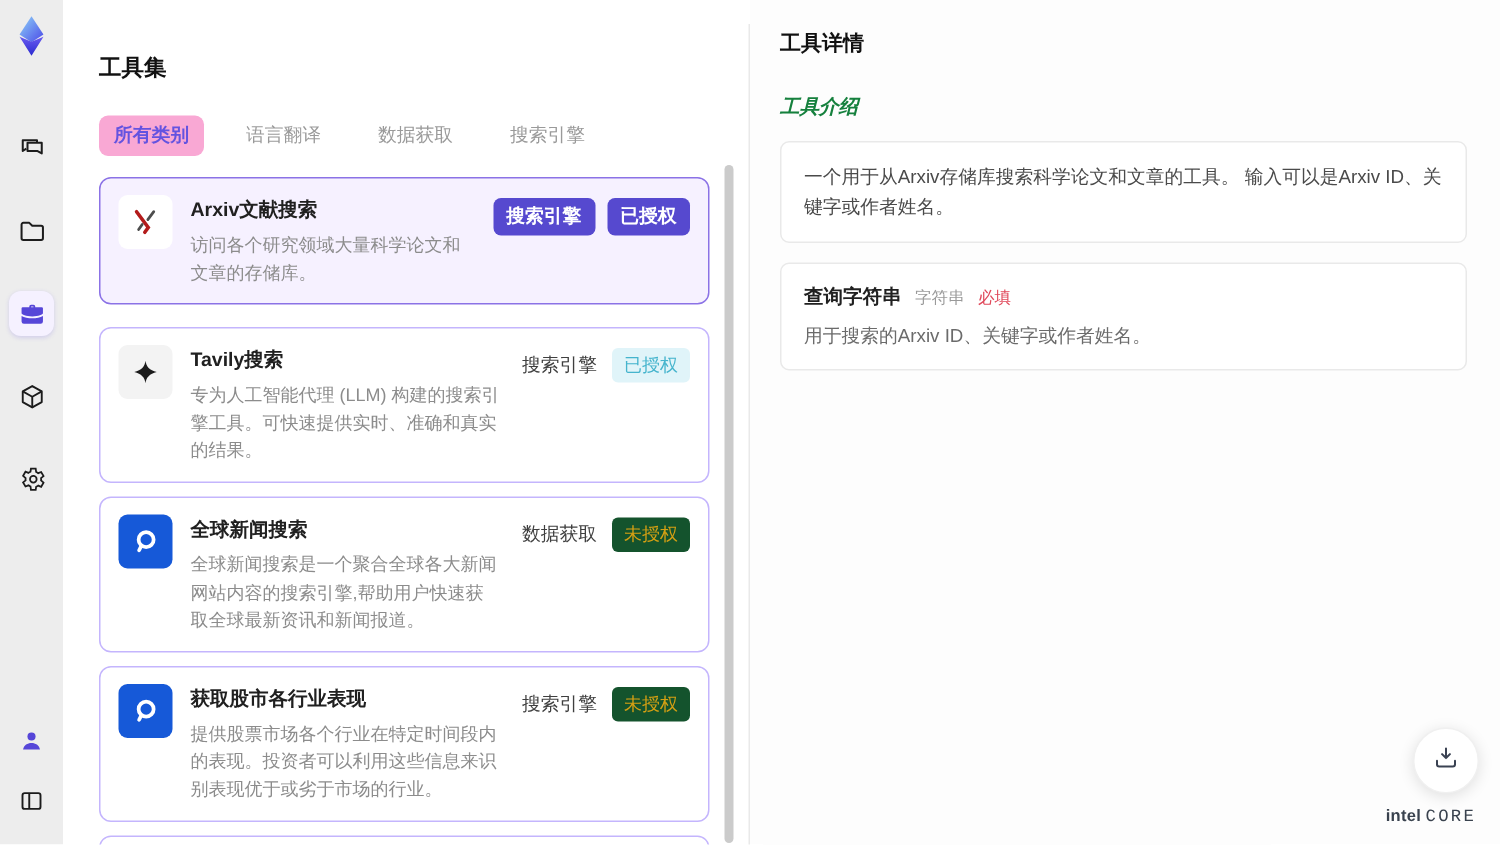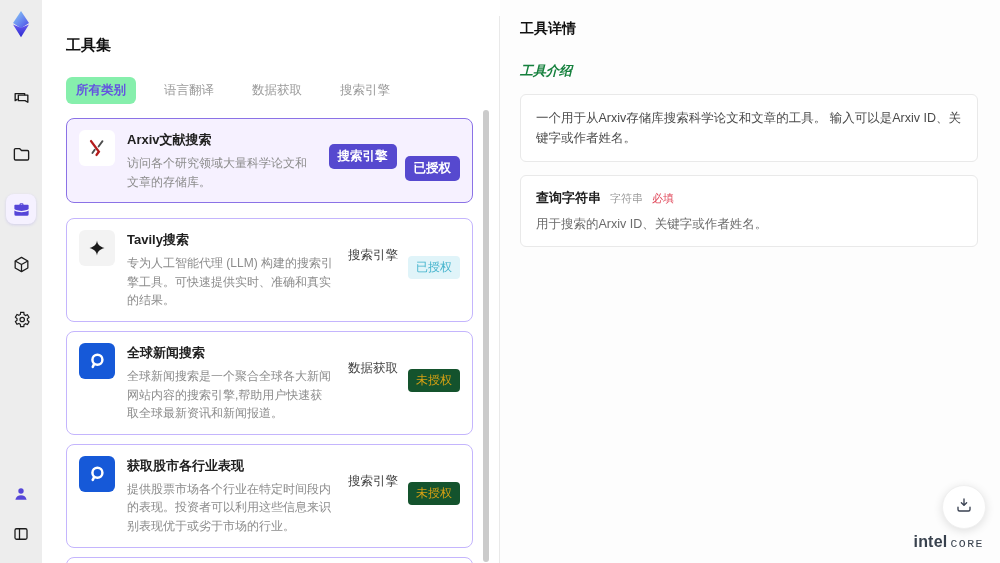--- a/index.html
+++ b/index.html
@@ -17,37 +17,37 @@
   .rail-btn.active { background:#f5f1ff; box-shadow:0 1px 3px rgba(90,70,220,.18); }
   .rail-spacer { flex:1; }
   .rail-bottom { display:flex; flex-direction:column; gap:10px; align-items:center; margin-bottom:14px; }
 
   
   .left-panel { position:absolute; left:42px; top:16px; width:458px; height:563px;
     background:#fff; border-right:1px solid #e9e9e9; padding:16px 26px 0 24px; }
   .page-title { font-size:15px; font-weight:bold; color:#111; margin-top:4px; }
   .tabs { display:flex; align-items:center; gap:18px; margin-top:22px; }
   .tab { font-size:12.5px; color:#9a9a9a; padding:5px 10px; border-radius:6px; cursor:pointer; white-space:nowrap; }
-  .tab.active { background:#86efac; color:#6453e0; font-weight:bold; }
+  .tab.active { background:#f9a8d4; color:#6453e0; font-weight:bold; }
 
   .tool-list { margin-top:14px; }
   .tool-card { display:flex; align-items:flex-start; gap:12px; background:#fff;
     border:1px solid #c4b5fd; border-radius:8px; padding:11px 12px; margin-bottom:9px; cursor:pointer; }
   .tool-card.selected { background:#f6f1ff; border:1.5px solid #8b72e6; margin-bottom:15px; }
   .tool-icon { width:36px; height:36px; border-radius:6px; flex:0 0 36px;
     display:flex; align-items:center; justify-content:center; }
   .icon-arxiv { background:#fff; }
   .icon-sparkle { background:#f3f3f3; }
   .icon-blue-e { background:#1659d8; }
   .tool-text { flex:1; min-width:0; padding-top:1px; }
   .tool-title { font-size:13px; font-weight:bold; color:#202020; margin-bottom:5px; }
   .tool-desc { font-size:12px; color:#8c8c8c; line-height:1.55; max-width:238px; }
   .tool-tags { display:flex; gap:8px; align-items:center; white-space:nowrap; padding-top:2px; }
   .cat-tag { font-size:12.5px; color:#3f3f3f; padding:3px 2px; }
-  .auth-badge { font-size:12px; padding:3px 8px; border-radius:4px;margin-top:24px; }
+  .auth-badge { font-size:12px; padding:3px 8px; border-radius:4px; }
   .auth-yes { background:#e0f4f9; color:#45b4cd; }
   .auth-no  { background:#14532d; color:#d5a013; }
   .tool-card.selected .cat-tag,
   .tool-card.selected .auth-badge { background:#5649cf; color:#fff; padding:4px 9px; border-radius:5px; font-size:12.5px; font-weight:bold; }
 
   .list-scrollbar { position:absolute; right:10px; top:94px; width:6px; height:458px; border-radius:3px; }
   .list-scroll-thumb { position:absolute; top:0; width:6px; height:452px; border-radius:3px; background:#cbcbcb; }
 
   
   .right-panel { position:absolute; left:500px; top:0; width:500px; height:563px;
@@ -61,21 +61,21 @@
   .param-name { font-size:13px; font-weight:bold; color:#202020; }
   .param-type { font-size:11px; color:#9a9a9a; }
   .param-required { font-size:11px; color:#e0485a; }
   .param-desc { margin-top:9px; font-size:12.5px; color:#6b6b6b; }
 
   
   .fab-download { position:absolute; right:14px; bottom:34px; width:44px; height:44px; border-radius:50%;
     background:#fff; border:1px solid #f0f0f0; box-shadow:0 2px 10px rgba(0,0,0,.12);
     display:flex; align-items:center; justify-content:center; cursor:pointer; }
   .brand { position:absolute; right:16px; bottom:12px; display:flex; align-items:baseline; gap:3px; color:#39424e; }
-  .brand .b-intel { font-size:16px; font-weight:bold; letter-spacing:.2px; }
+  .brand .b-intel { font-size:11px; font-weight:bold; letter-spacing:.2px; }
   .brand .b-core { font-size:11.5px; letter-spacing:1.5px;font-family:Liberation Mono, monospace; }
 </style>
 </head>
 <body>
 
 <div class="app">
 
   <div class="rail">
     <div class="rail-logo">
       <svg viewBox="0 0 32 32" width="30" height="30">

